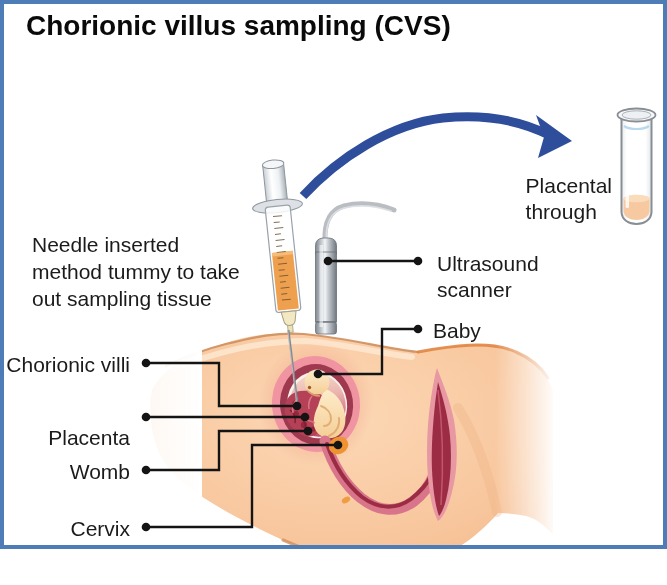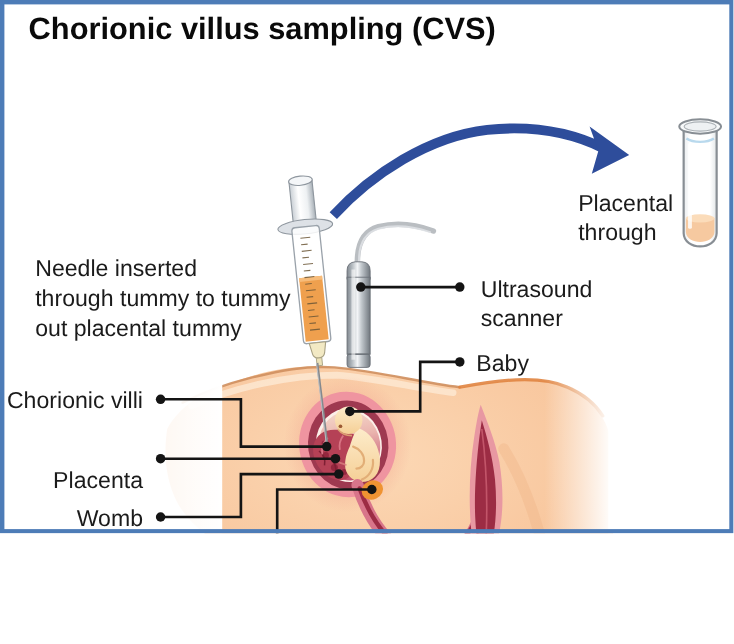--- a/index.html
+++ b/index.html
@@ -1,16 +1,16 @@
 <!DOCTYPE html>
 <html><head>
 <meta charset="utf-8">
 <style>
   html,body{margin:0;padding:0;background:#fff;}
-  .stage{position:relative;width:667px;height:485px;background:#fff;overflow:hidden;
+  .stage{position:relative;width:667px;height:549px;background:#fff;overflow:hidden;
          font-family:"Liberation Sans","DejaVu Sans",sans-serif;}
   .art{position:absolute;left:0;top:0;}
   .frame{position:absolute;left:0;top:0;right:0;bottom:0;border:4px solid #4d7cb7;box-sizing:border-box;pointer-events:none;}
   .txt{position:absolute;color:#1b1b1b;font-size:21px;line-height:26px;white-space:nowrap;}
   .title{position:absolute;left:26px;top:10px;font-size:28px;font-weight:bold;color:#0a0a0a;white-space:nowrap;}
   .subtitle{position:absolute;left:26px;top:42px;font-size:25px;color:#2e2e2e;white-space:nowrap;}
   .r{text-align:left;}
 </style>
 </head>
 <body>
@@ -212,22 +212,22 @@
     <circle cx="328" cy="261" r="4.3" fill="#141414"></circle>
     <circle cx="418" cy="329" r="4.3" fill="#141414"></circle>
     <circle cx="318" cy="374" r="4.3" fill="#141414"></circle>
   </g>
 </svg>
 
 <div class="title">Chorionic villus sampling (CVS)</div>
 
 <div class="txt" style="left:32px;top:191px;margin-top:40px;">
   <div style="line-height:27px;">Needle inserted</div>
-  <div style="line-height:27px;">through tummy to tummy</div>
-  <div style="line-height:27px;">out placental tummy</div>
+  <div style="line-height:27px;">method tummy to take</div>
+  <div style="line-height:27px;">out sampling tissue</div>
 </div>
 
 <div class="txt r" style="right:55px;top:173px;">
   <div>Placental</div>
   <div>through</div>
 </div>
 
 <div class="txt" style="left:437px;top:251px;">
   <div>Ultrasound</div>
   <div>scanner</div>

